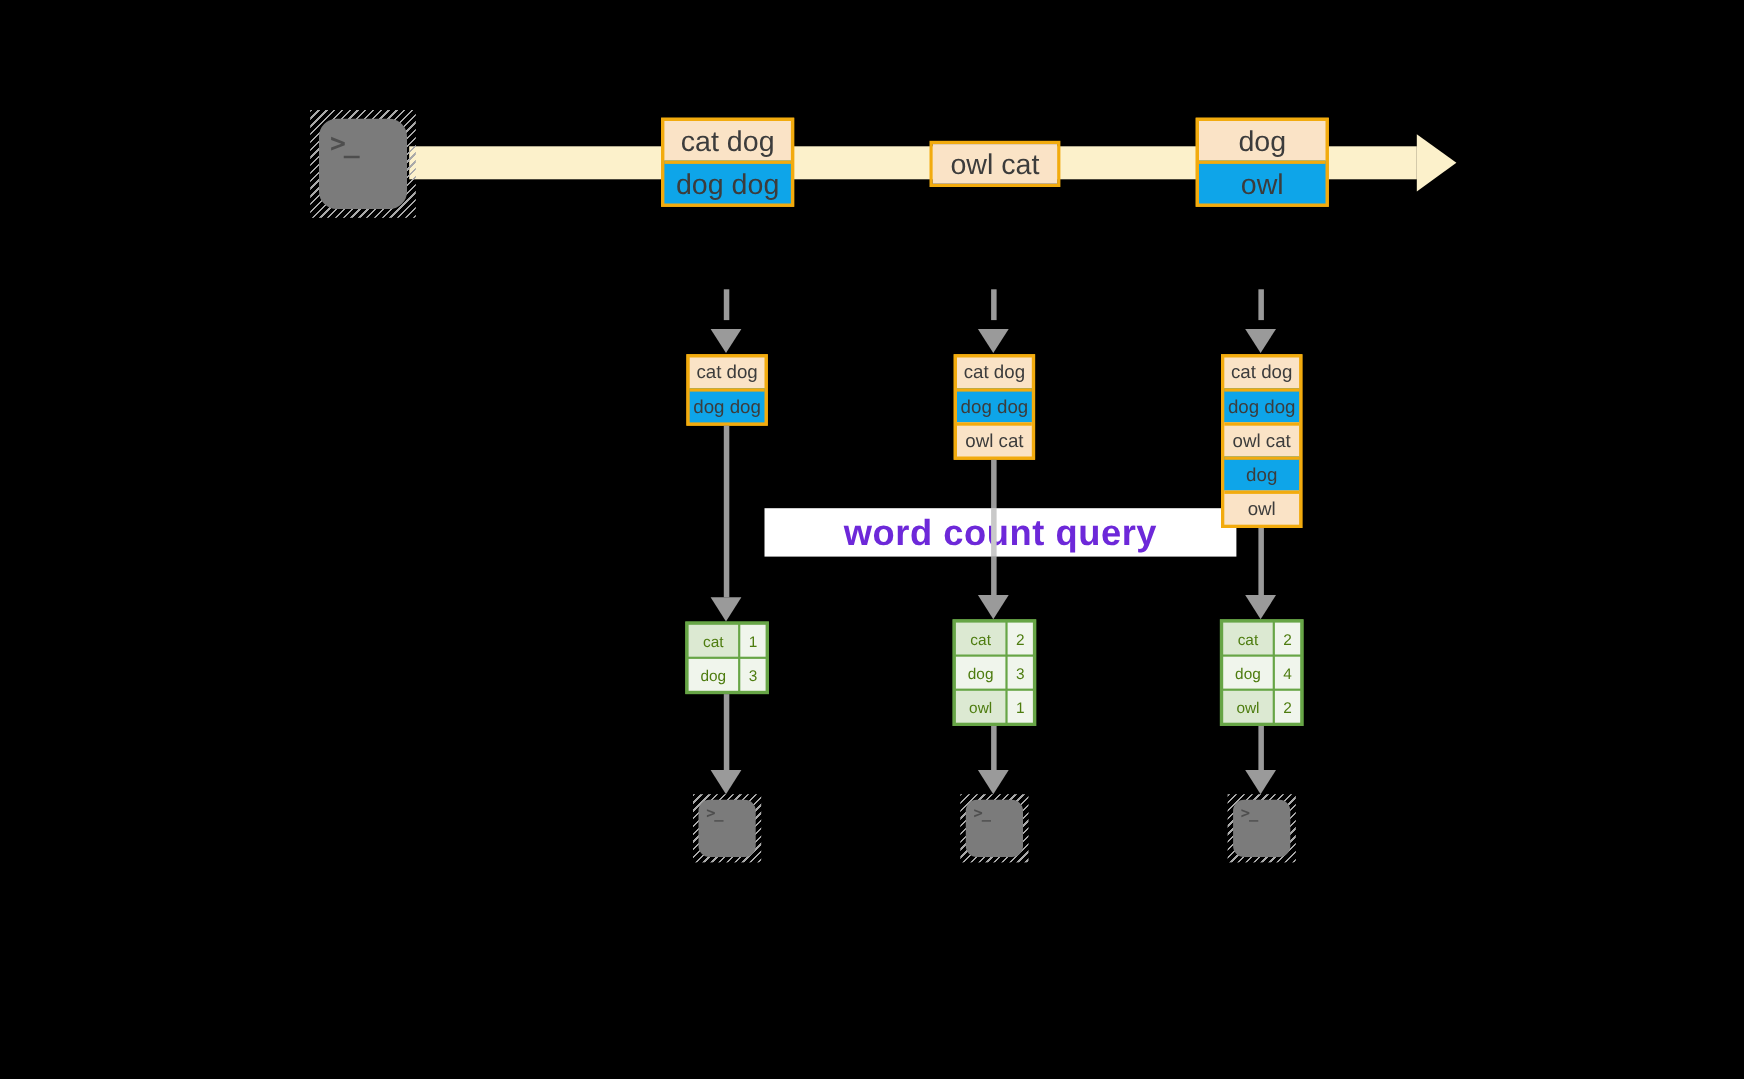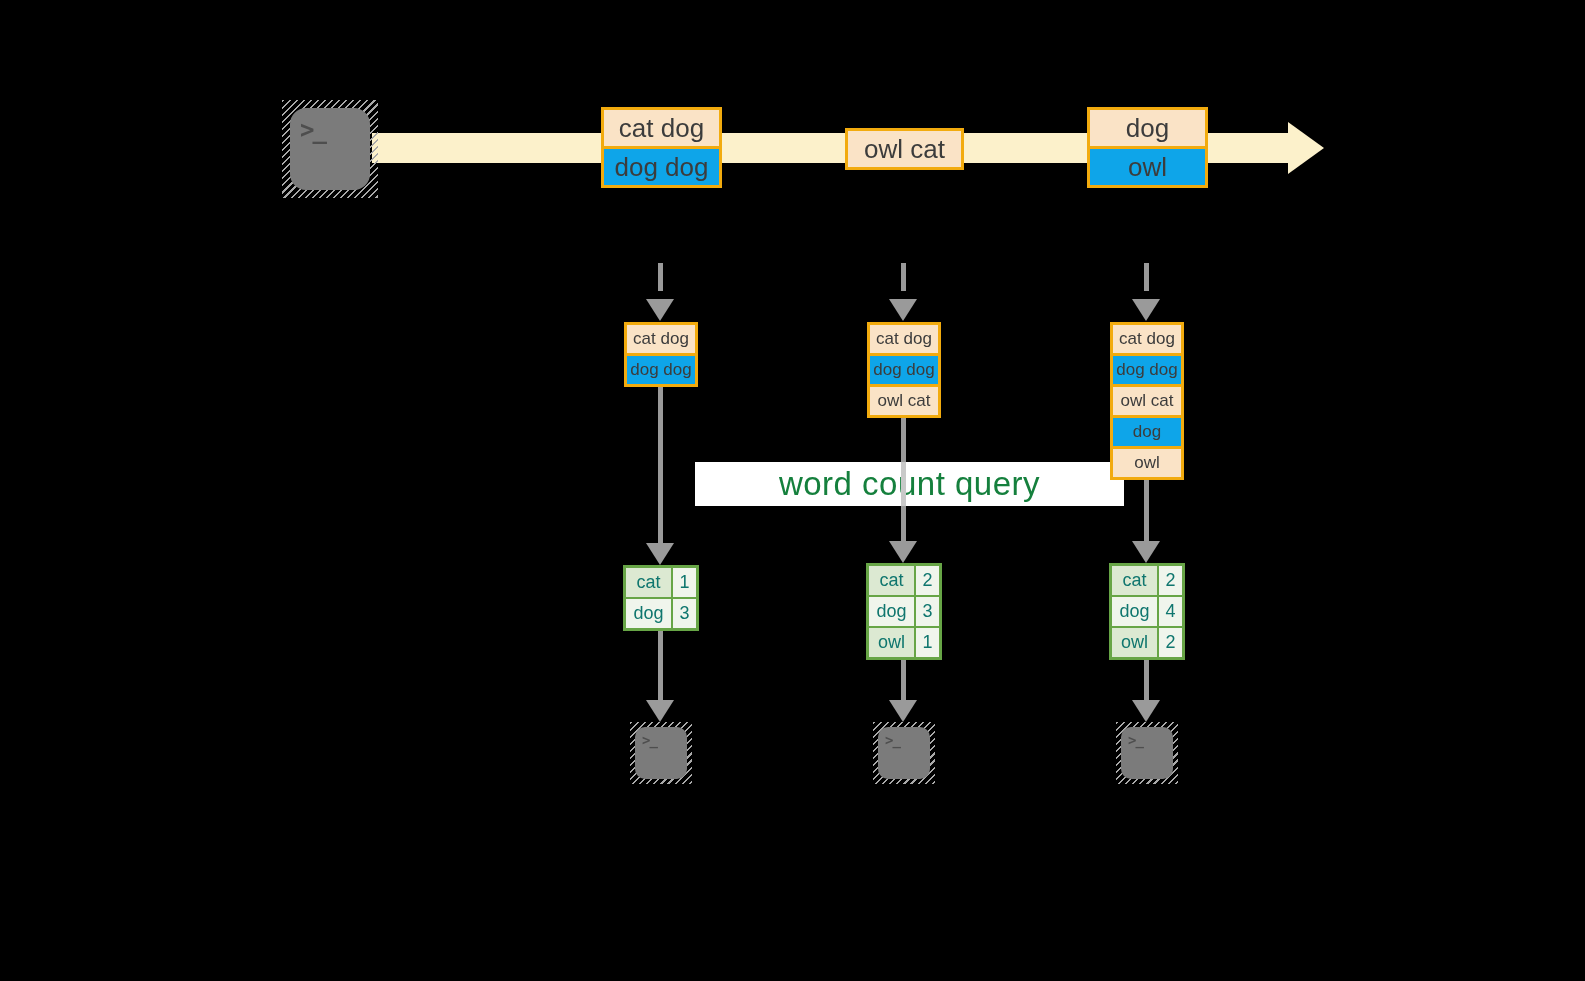--- a/index.html
+++ b/index.html
@@ -30,31 +30,31 @@
   
   .buf-box{position:absolute;width:74px;border:3px solid #F2AB0E;background:#F2AB0E;z-index:2;box-sizing:border-box;}
   .buf-row{height:28px;display:flex;align-items:center;justify-content:center;
     font-size:17px;color:#3c3c3c;}
   .buf-row + .buf-row{border-top:3px solid #F2AB0E;}
   .fill-a{background:#FAE3C6;}
   .fill-b{background:#0ea5e9;}
   
   .query-band{position:absolute;left:695px;top:462px;width:429px;height:44px;background:#ffffff;
     z-index:1;display:flex;align-items:center;justify-content:center;}
-  .query-band span{font-size:33px;font-weight:400;color:#15803d;letter-spacing:0.5px;}
+  .query-band span{font-size:33px;font-weight:700;color:#6d28d9;letter-spacing:0.5px;}
   
   .varrow{position:absolute;width:5px;background:#9a9a9a;z-index:3;}
   .varrow.light{background:#c9c9c9;}
   .ahead{position:absolute;width:0;height:0;z-index:3;
     border-left:14px solid transparent;border-right:14px solid transparent;border-top:22px solid #9a9a9a;}
   
   .count-table{position:absolute;width:76px;border:3px solid #67A546;background:#67A546;
     display:grid;grid-template-columns:45px 1fr;gap:2px;box-sizing:border-box;z-index:2;}
   .ct-cell{height:29px;display:flex;align-items:center;justify-content:center;
-    font-size:18px;color:#0f766e;}
+    font-size:14px;color:#4d7c0f;}
   .ct-cell.r-a{background:#DCE9D2;}
   .ct-cell.r-b{background:#F0F5EC;}
 </style>
 </head>
 <body>
 
 <div id="canvas">
 
   <div class="band"></div>
   <div class="band-head"></div>

